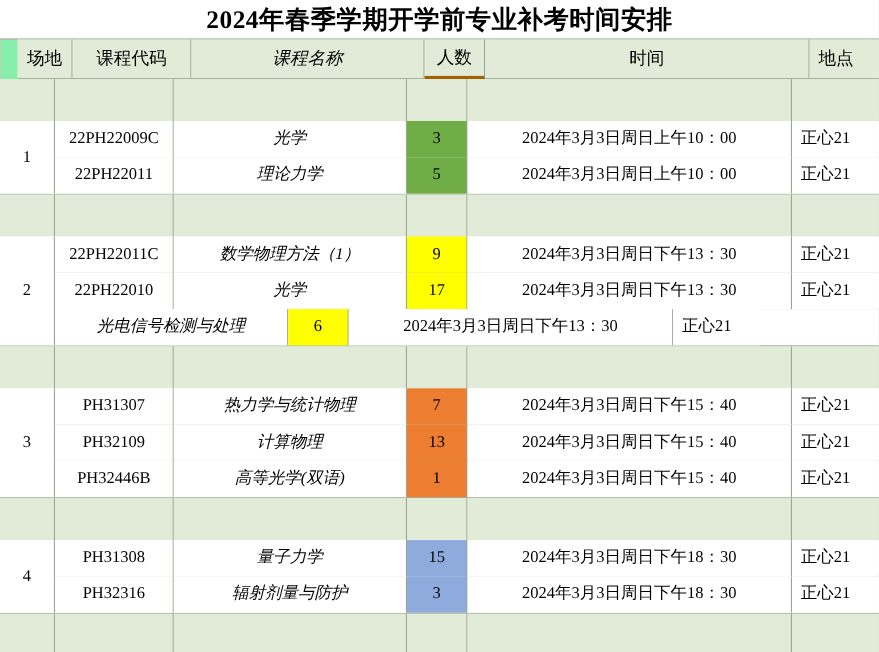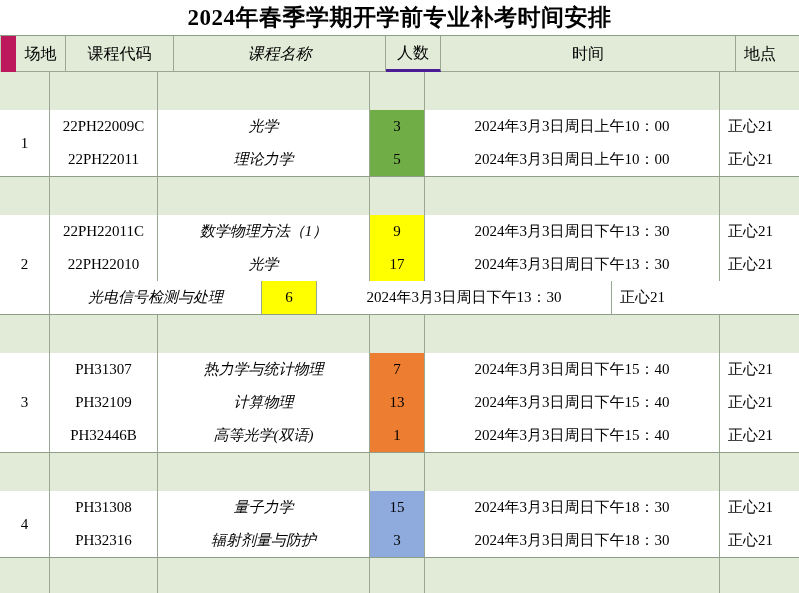--- a/index.html
+++ b/index.html
@@ -5,21 +5,21 @@
   * { box-sizing: border-box; margin: 0; padding: 0; }
   html, body {
     width: 799px; height: 593px;
     background: #e2ebd8;
     font-family: "Liberation Serif", "DejaVu Serif", serif;
     overflow: hidden;
   }
   #sheet {
     position: relative;
     width: 799px; height: 593px;
-    background: #be185d;
+    background: #86efac;
   }
 
   
   .title-row {
     position: absolute; left: 0; top: 0;
     width: 799px; height: 36px;
     background: #ffffff;
     border-bottom: 1px solid #8f9e86;
     display: flex; align-items: center; justify-content: center;
   }
@@ -47,21 +47,21 @@
   .c-venue { width: 50px; }
   .c-code  { width: 108px; }
   .c-name  { width: 212px; font-style: italic; }
   .c-count { width: 55px; }
   .c-time  { width: 295px; }
   .c-place { width: 79px; justify-content: flex-start; padding-left: 8px; }
 
   
   .header-row { height: 36px; background: #e2ebd8; border-bottom: 1px solid #9aa892; margin-left: 16px; }
   .header-row .cell { font-size: 16px; background: #e2ebd8; }
-  .header-row .c-count { border-bottom: 3px solid #4c1d95; margin-bottom: -1px; height: 36px; }
+  .header-row .c-count { border-bottom: 3px solid #a16207; margin-bottom: -1px; height: 36px; }
   .header-row .c-place { justify-content: flex-start; padding-left: 8px; text-align: right; }
 
   
   .group { position: relative; background: #ffffff; border-bottom: 1px solid #8f9e86; }
   .group .body { display: flex; }
   .group .venue-cell {
     width: 50px;
     display: flex; align-items: center; justify-content: center;
     font-size: 15px; background: #ffffff;
     border-right: 1px solid #9aa892;

